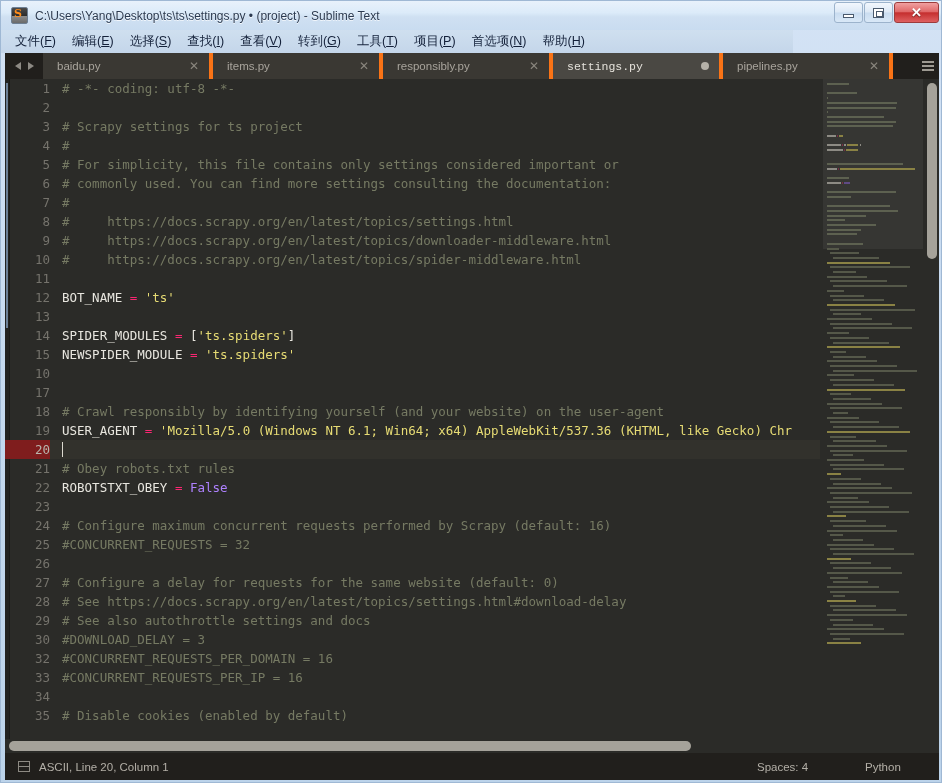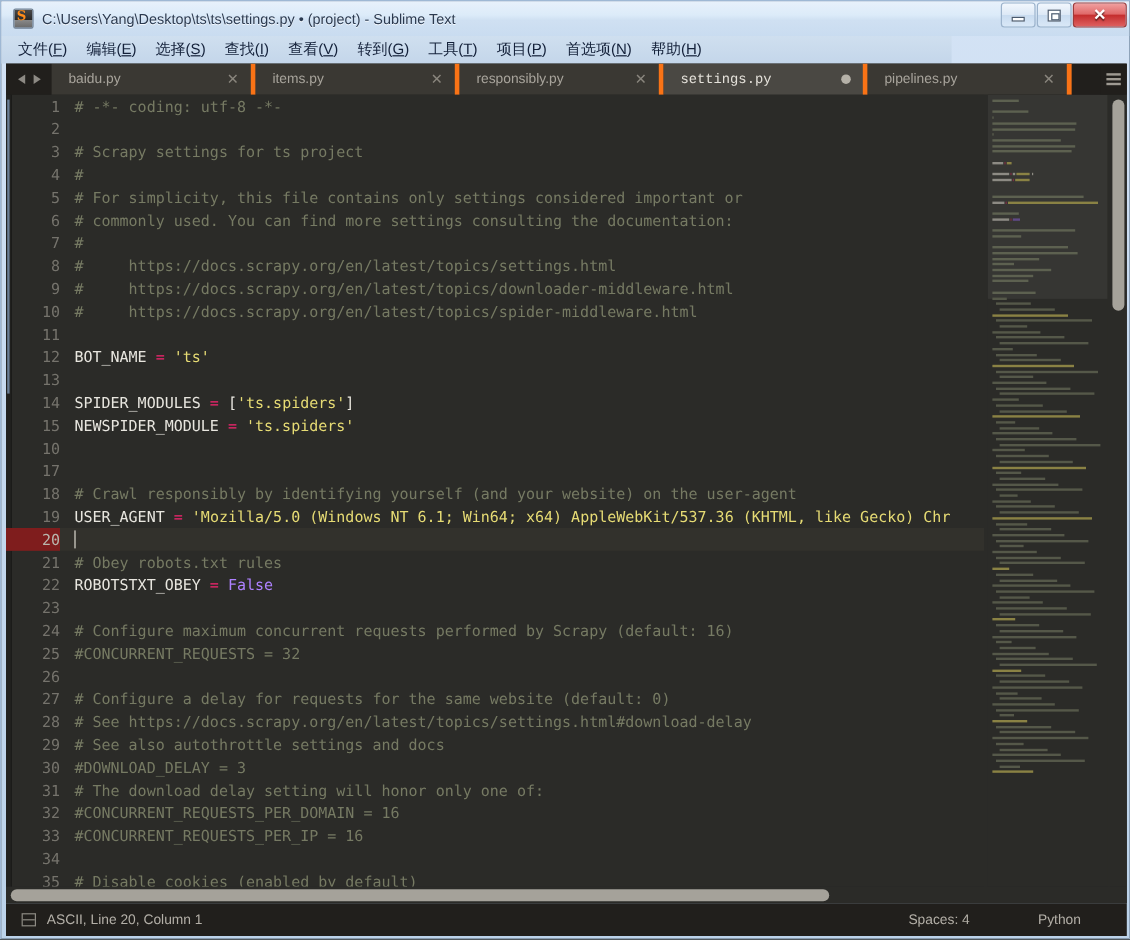--- a/index.html
+++ b/index.html
@@ -306,21 +306,20 @@
             <div class="line"><span class="ln">21</span><span class="code"><span class="cm"># Obey robots.txt rules</span></span></div>
             <div class="line"><span class="ln">22</span><span class="code"><span class="var">ROBOTSTXT_OBEY </span><span class="op">=</span><span class="kw"> False</span></span></div>
             <div class="line"><span class="ln">23</span><span class="code"></span></div>
             <div class="line"><span class="ln">24</span><span class="code"><span class="cm"># Configure maximum concurrent requests performed by Scrapy (default: 16)</span></span></div>
             <div class="line"><span class="ln">25</span><span class="code"><span class="cm">#CONCURRENT_REQUESTS = 32</span></span></div>
             <div class="line"><span class="ln">26</span><span class="code"></span></div>
             <div class="line"><span class="ln">27</span><span class="code"><span class="cm"># Configure a delay for requests for the same website (default: 0)</span></span></div>
             <div class="line"><span class="ln">28</span><span class="code"><span class="cm"># See https://docs.scrapy.org/en/latest/topics/settings.html#download-delay</span></span></div>
             <div class="line"><span class="ln">29</span><span class="code"><span class="cm"># See also autothrottle settings and docs</span></span></div>
             <div class="line"><span class="ln">30</span><span class="code"><span class="cm">#DOWNLOAD_DELAY = 3</span></span></div>
-            <div class="line"><span class="ln">31</span><span class="code"><span class="cm"># The download delay setting will honor only one of:</span></span></div>
             <div class="line"><span class="ln">32</span><span class="code"><span class="cm">#CONCURRENT_REQUESTS_PER_DOMAIN = 16</span></span></div>
             <div class="line"><span class="ln">33</span><span class="code"><span class="cm">#CONCURRENT_REQUESTS_PER_IP = 16</span></span></div>
             <div class="line"><span class="ln">34</span><span class="code"></span></div>
             <div class="line"><span class="ln">35</span><span class="code"><span class="cm"># Disable cookies (enabled by default)</span></span></div>
           </div>
       </div>
 
       <div id="minimap">
         <div id="minimap-view"></div>
         <div id="minimap-lines">

